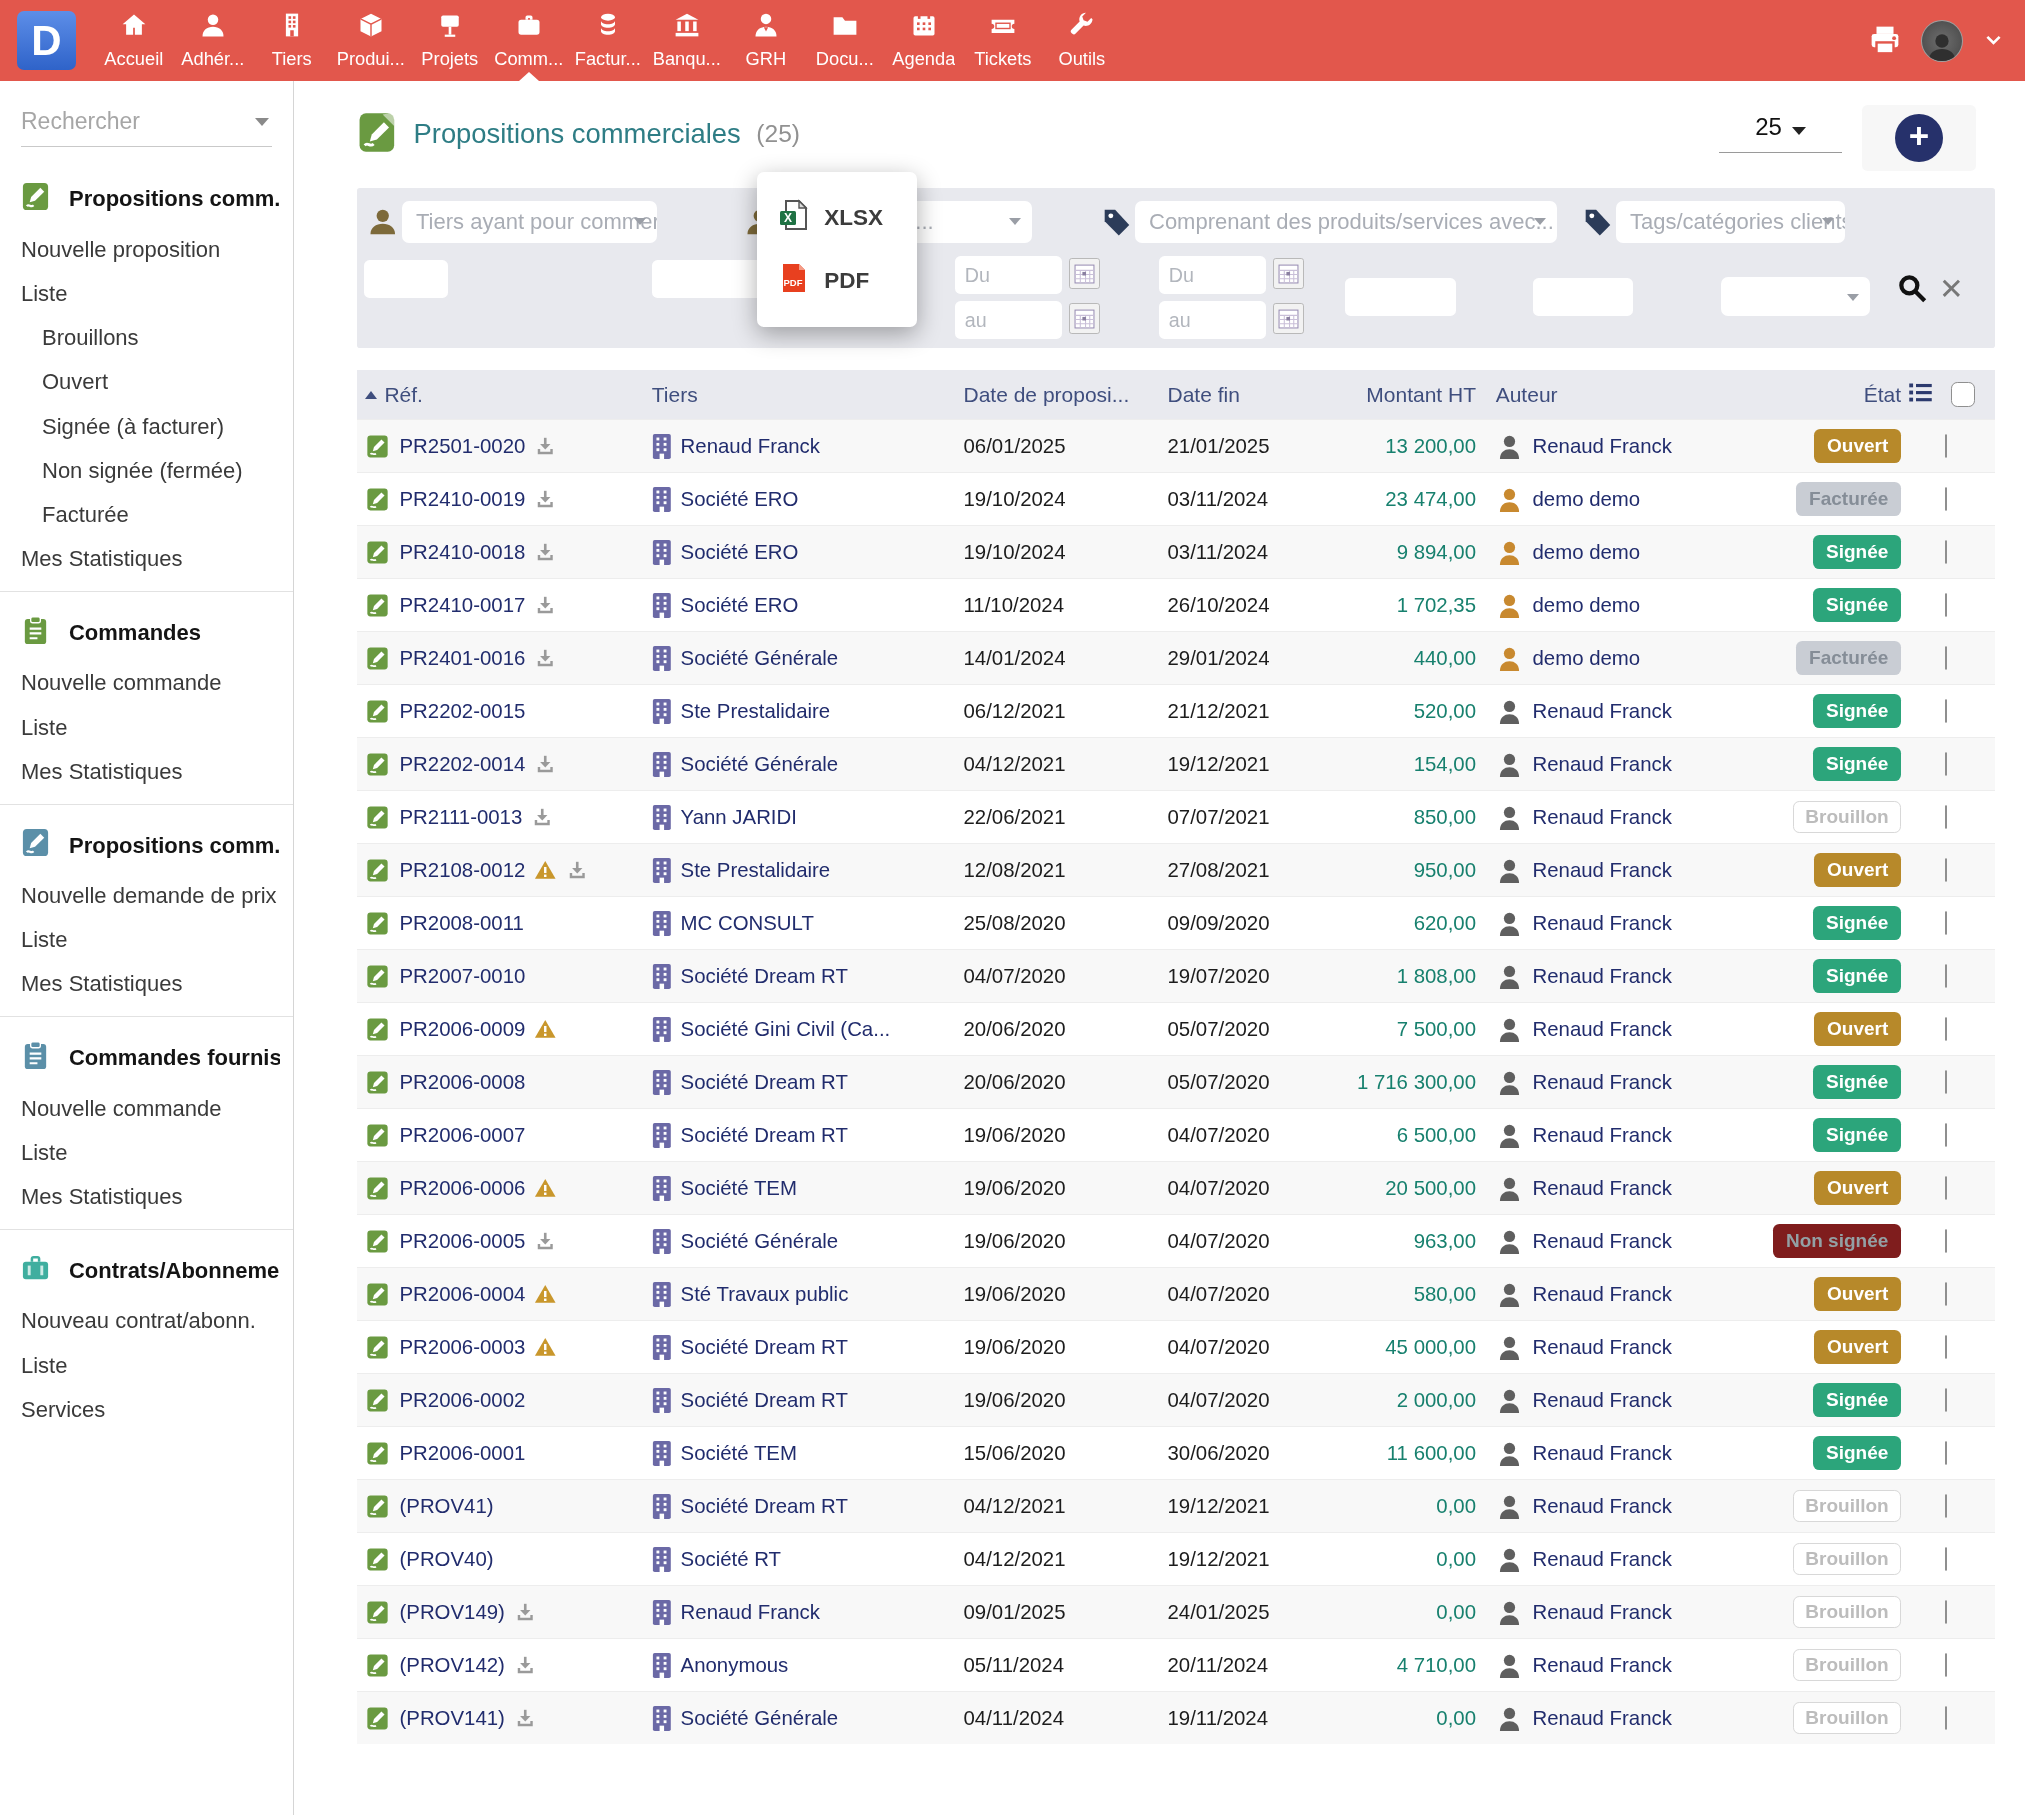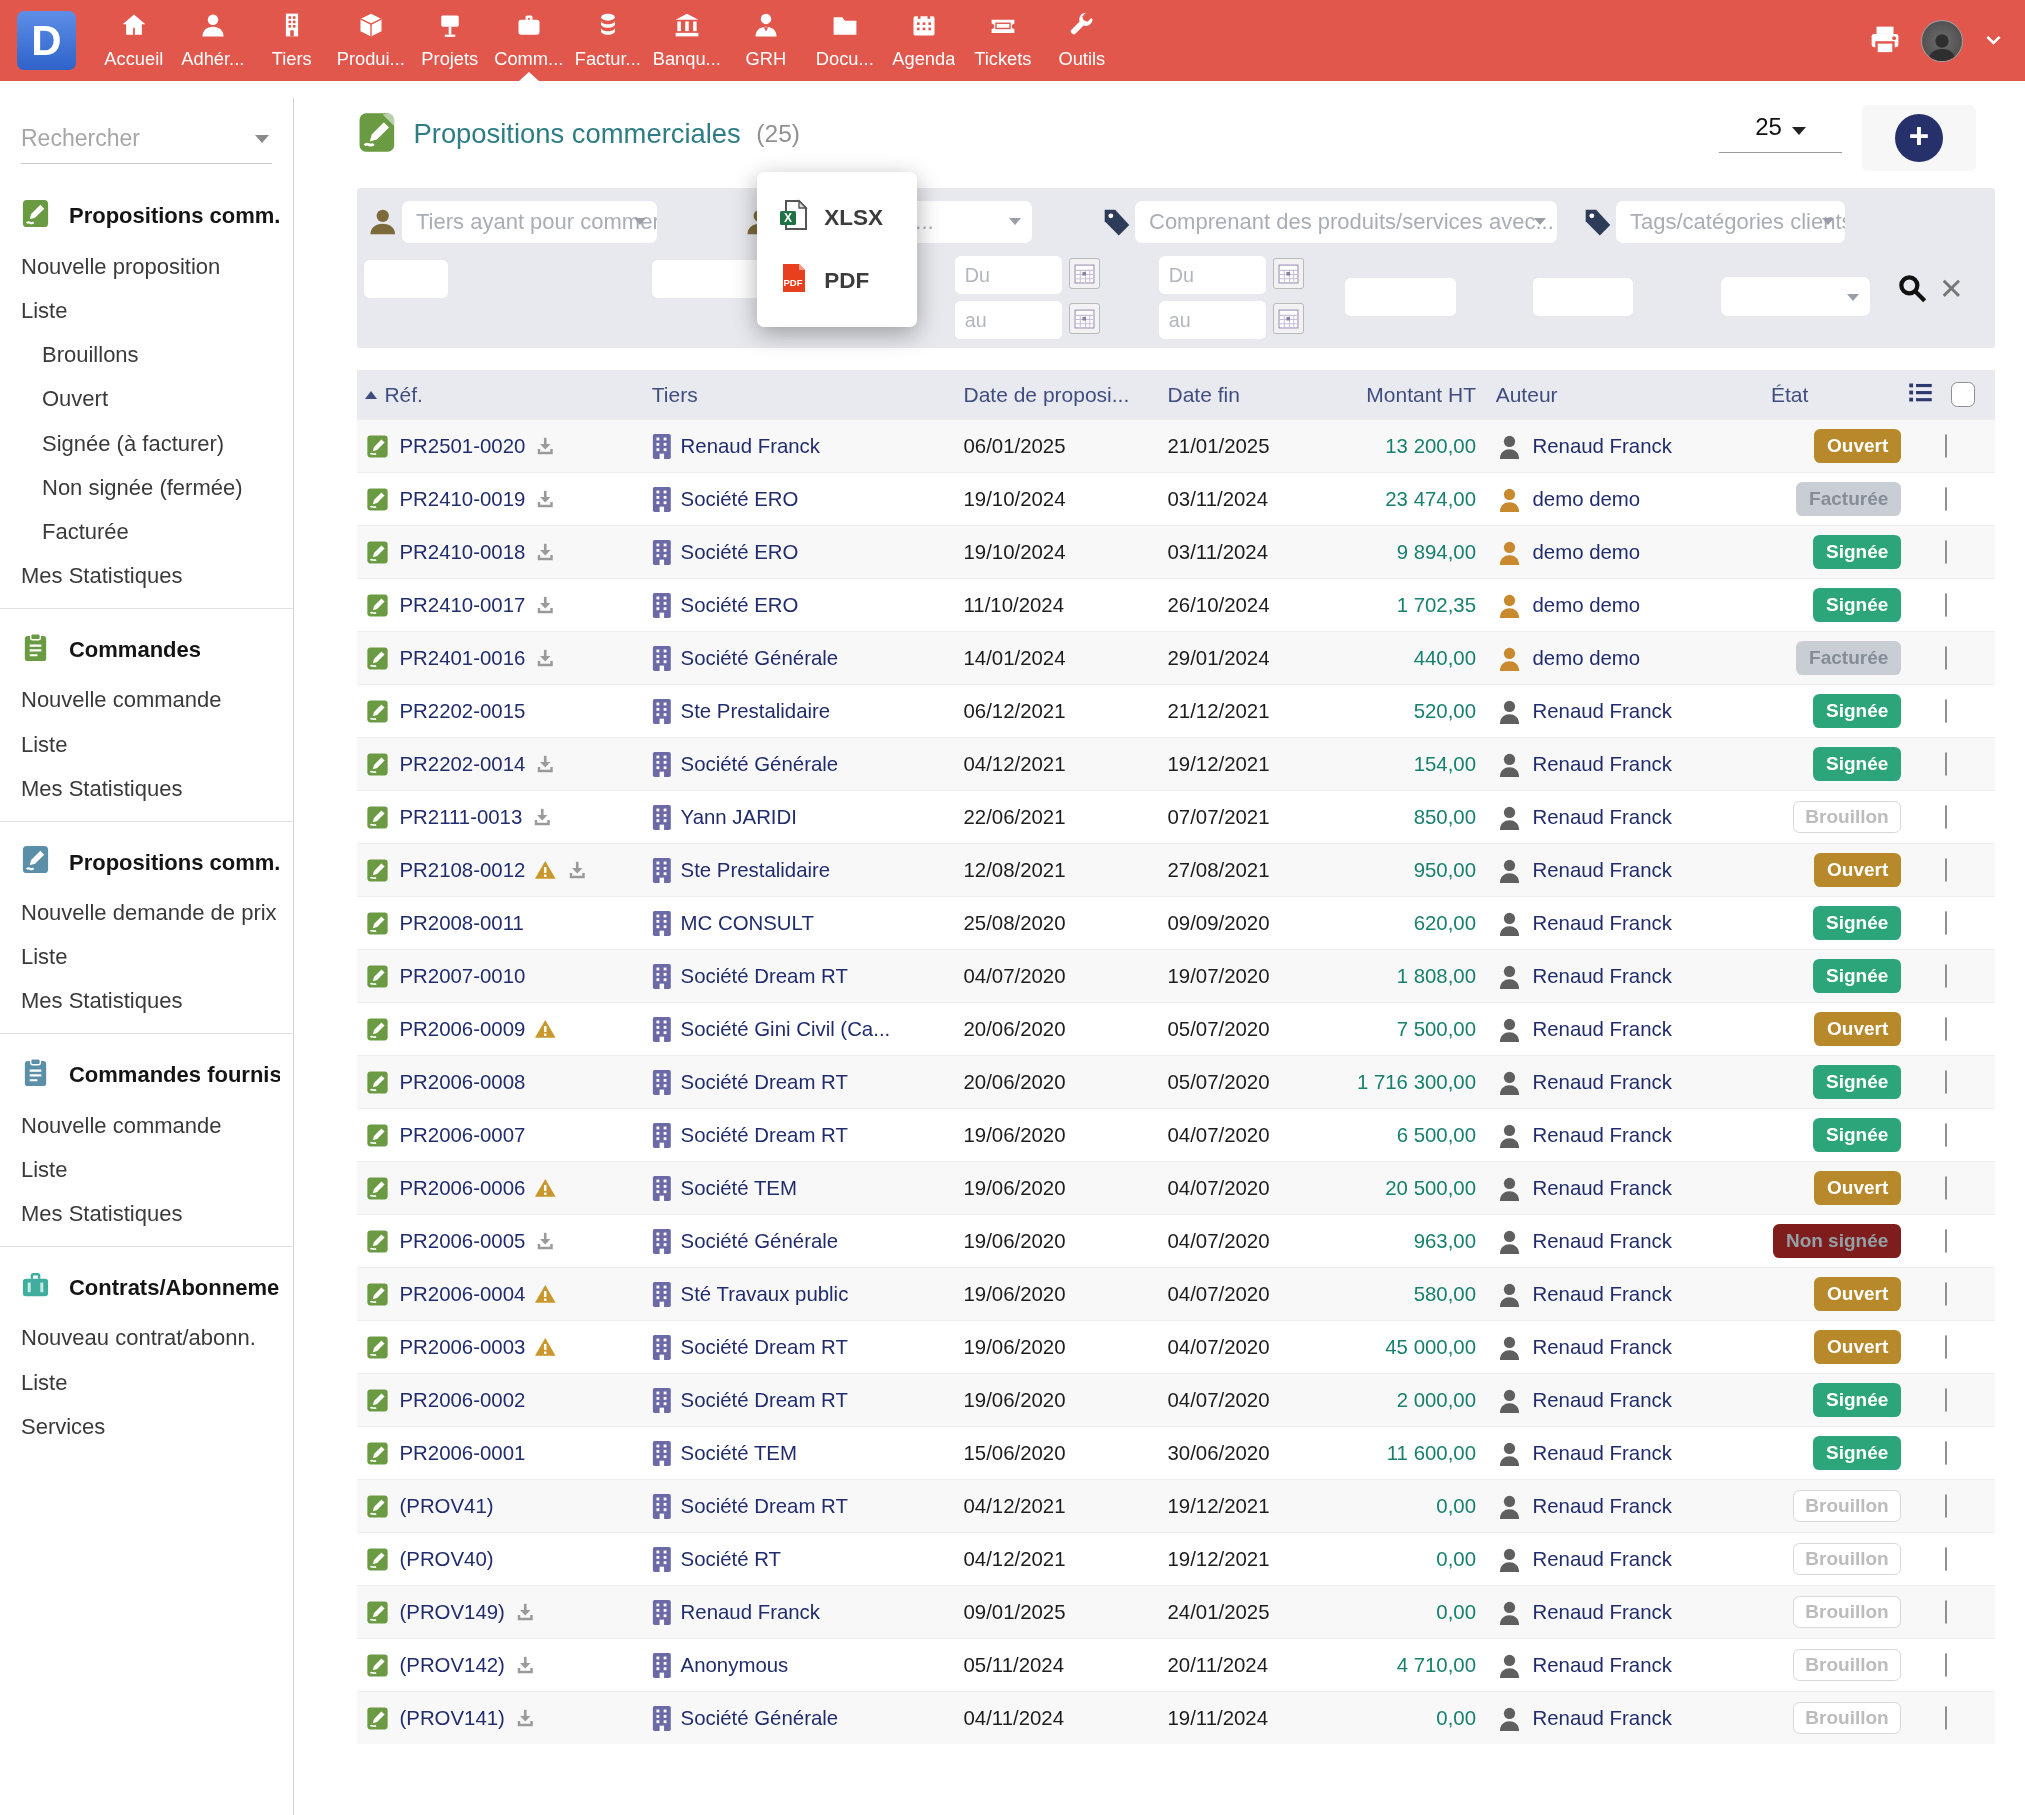--- a/index.html
+++ b/index.html
@@ -14,21 +14,21 @@
   .menu-item svg { width:28px; height:28px; fill:#fff; }
   .menu-item .lbl { font-size:18.3px; margin-top:6.3px; max-width:75px; overflow:hidden; white-space:nowrap; }
   .notch { position:absolute; bottom:0; left:50%; transform:translateX(-50%); width:0; height:0; border-left:10.5px solid transparent; border-right:10.5px solid transparent; border-bottom:9.8px solid #fff; }
   .top-right { margin-left:auto; display:flex; align-items:center; gap:19.7px; padding-right:5.6px; }
   .print-btn svg { width:34px; height:34px; }
   .avatar-circle { width:42px; height:42px; border-radius:50%; background:radial-gradient(#6e6e6e,#454545); border:1.4px solid rgba(255,255,255,.45); display:flex; align-items:flex-end; justify-content:center; overflow:hidden; cursor:pointer; }
   .avatar-circle svg { width:32px; height:32px; }
   .chev svg { width:21px; height:21px; }
 
   
-  #sidebar { position:absolute; top:98px; left:0; width:294px; bottom:0; background:#fff; border-right:0.7px solid #d5d5d5; padding-top:27px; }
+  #sidebar { position:absolute; top:81px; left:0; width:294px; bottom:0; background:#fff; border-right:0.7px solid #d5d5d5; padding-top:27px; }
   .search-wrap { margin:0 21px 21px 21px; position:relative; border-bottom:0.7px solid #c9c9c9; padding-bottom:11.3px; }
   .search-wrap input { border:none; outline:none; font-size:23px; color:#555; width:100%; background:transparent; }
   .search-wrap input::placeholder { color:#a6a6a6; }
   .search-caret { position:absolute; right:2.8px; top:9.8px; width:0; height:0; border-left:7px solid transparent; border-right:7px solid transparent; border-top:8.4px solid #8a8a8a; }
   .side-header { display:flex; align-items:center; gap:18.3px; padding:12.7px 0 9.8px 19.7px; font-size:22px; font-weight:bold; color:#141414; cursor:pointer; }
   .side-header svg { width:31px; height:31px; flex:none; }
   .side-header span.t { white-space:nowrap; overflow:hidden; max-width:211px; }
   .side-item { font-size:22px; color:#3a3a3a; padding:9.1px 0 9.1px 21px; cursor:pointer; white-space:nowrap; }
   .side-item.l2 { padding-left:42px; }
   .side-divider { border-top:0.7px solid #e2e2e2; margin:9.8px 0; }
@@ -70,21 +70,21 @@
   
   .grid-cols { display:grid; grid-template-columns:285px 306px 204px 204px 120px 295px 130px 95px; align-items:center; }
   .thead { height:49px; background:#e9eaef; margin-top:22px; color:#3f4e7e; font-size:21px; }
   .th { white-space:nowrap; overflow:hidden; cursor:pointer; }
   .th-ref { padding-left:8.4px; display:flex; align-items:center; gap:7px; }
   .sort-asc { width:0; height:0; border-left:6.3px solid transparent; border-right:6.3px solid transparent; border-bottom:8.4px solid #3f4e7e; }
   .th-tiers { padding-left:9.8px; }
   .th-date { padding-left:15.5px; }
   .th-mont { text-align:right; }
   .th-auth { padding-left:19.7px; }
-  .th-state { }
+  .th-state { text-align:right; }
   .th-tools { display:flex; align-items:center; gap:17px; padding-left:5.6px; }
   .list-icon svg { width:27px; height:27px; }
   .chk { width:24.6px; height:24.6px; border:1.4px solid #8f8f8f; border-radius:6.3px; background:#fff; cursor:pointer; }
 
   #rows .trow { height:53px; border-top:0.7px solid #ededed; font-size:20.4px; }
   #rows .trow:nth-child(odd) { background:#f8f8f8; }
   .cell-ref { display:flex; align-items:center; gap:9.1px; padding-left:8.4px; color:#212c6d; white-space:nowrap; overflow:hidden; }
   .cell-ref a { color:#212c6d; text-decoration:none; cursor:pointer; }
   .ref-icon svg { width:25px; height:25px; display:block; }
   .dl-icon svg { width:22.5px; height:22.5px; display:block; }

